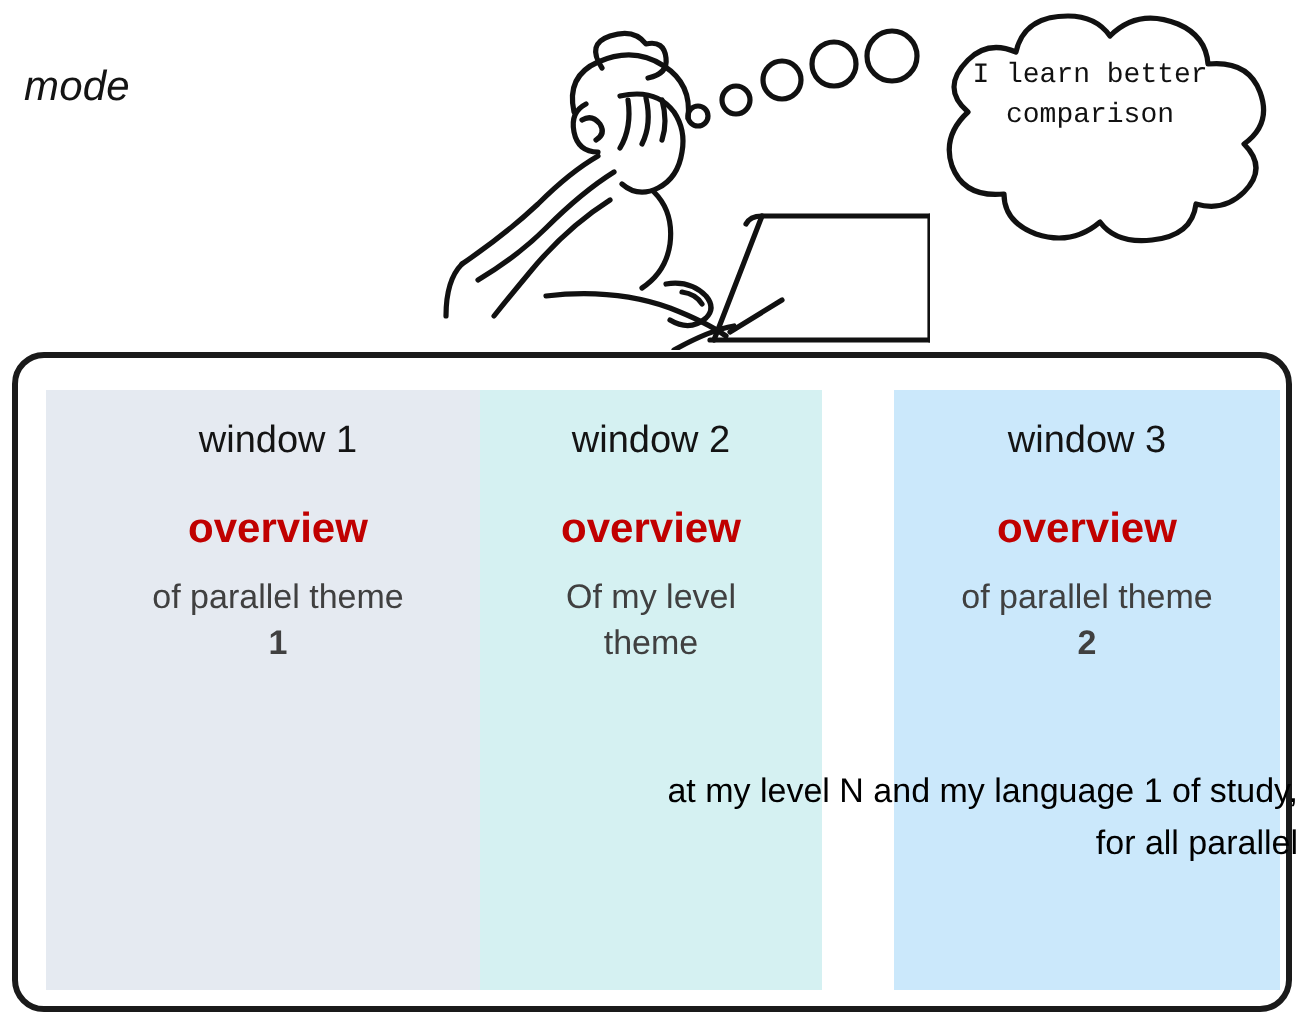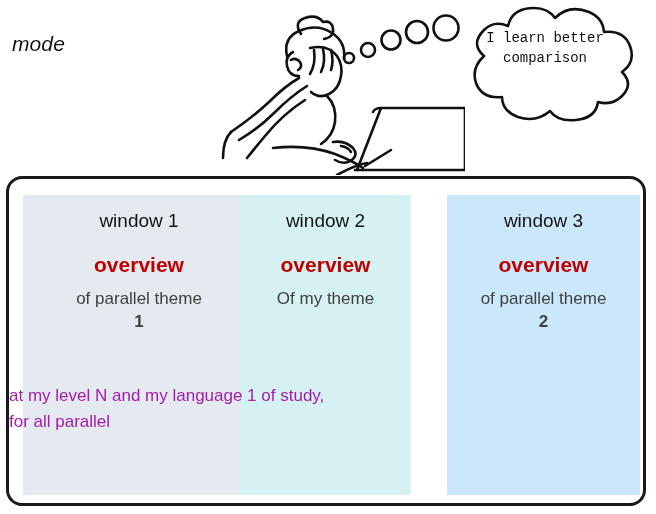--- a/index.html
+++ b/index.html
@@ -114,24 +114,24 @@
   .overview-sub .num {
     font-weight: bold;
     display: block;
   }
 
   
   #caption {
     position: absolute;
     left: 0px; top: 204px;
     width: 640px;
-    text-align: left;
+    text-align: right;
     font-size: 17px;
     line-height: 26px;
-    color: #a21caf;
+    color: #000000;
     pointer-events: none;
   }
   #caption div { white-space: nowrap; }
 </style>
 </head>
 <body>
 
 <div id="header">
   <div id="mode-label">mode</div>
 </div>
@@ -225,21 +225,22 @@
     <div class="overview-sub">
       <span>of parallel theme</span>
       <span class="num">1</span>
     </div>
   </div>
 
   <div id="panel-2" class="window-panel">
     <div class="window-title">window 2</div>
     <div class="overview-label">overview</div>
     <div class="overview-sub">
-      <span>Of my theme</span>
+      <span>Of my level</span>
+      <span class="num" style="font-weight:normal">theme</span>
     </div>
   </div>
 
   <div id="panel-3" class="window-panel">
     <div class="window-title">window 3</div>
     <div class="overview-label">overview</div>
     <div class="overview-sub">
       <span>of parallel theme</span>
       <span class="num">2</span>
     </div>

